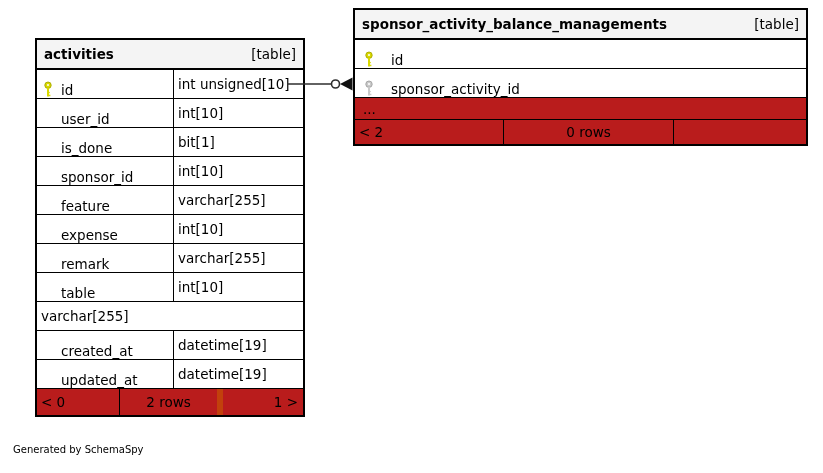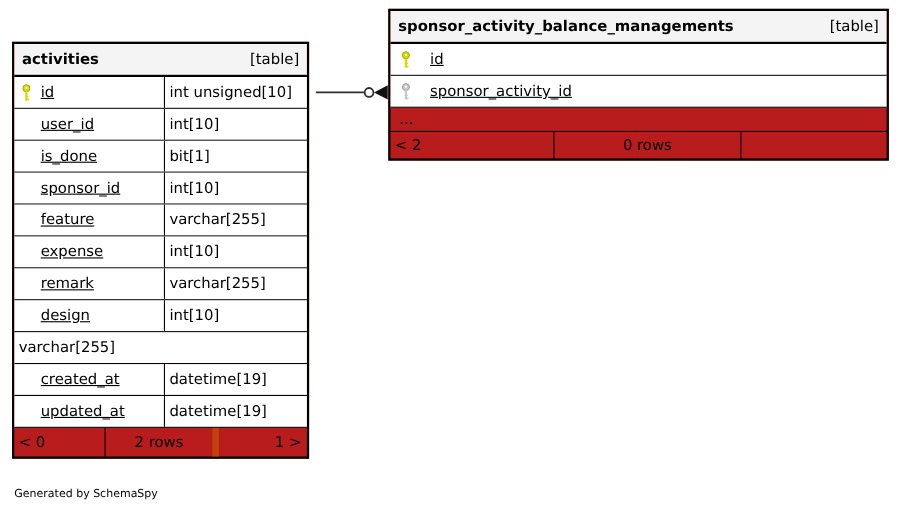--- a/index.html
+++ b/index.html
@@ -14,21 +14,21 @@
     overflow: hidden;
   }
   .db-table {
     position: absolute;
     background: #b91c1c;
     border: 2px solid #000000;
     display: flex;
     flex-direction: column;
     box-sizing: content-box;
   }
-  .db-table.activities { left: 11px; top: 38px; width: 266px; }
+  .db-table.activities { left: 35px; top: 38px; width: 266px; }
   .db-table.sponsor    { left: 353px; top: 8px;  width: 451px; }
   .thead {
     height: 28px;
     border-bottom: 2px solid #000000;
     background: #f4f4f4;
     display: flex;
     justify-content: space-between;
     align-items: center;
     padding: 0 7px;
     flex: none;
@@ -38,23 +38,22 @@
     height: 29px;
     box-sizing: border-box;
     border-bottom: 1px solid #000000;
     display: flex;
     align-items: stretch;
     flex: none;
     background: #ffffff;
   }
   .cell-name {
     display: flex;
-    align-items: center;
+    align-items: flex-end;
     overflow: hidden;
-    text-decoration: underline;
   }
   .activities .cell-name { width: 136px; border-right: 1px solid #000000; flex: none; }
   .sponsor .cell-name { flex: 1; }
   .cell-type {
     flex: 1;
     display: flex;
     align-items: center;
     padding-left: 4px;
     overflow: hidden;
   }
@@ -161,21 +160,21 @@
     <div class="trow">
       <div class="cell-name">
           <span class="keyslot"></span>
         <span>remark</span>
         </div>
       <div class="cell-type">varchar[255]</div>
     </div>
     <div class="trow">
       <div class="cell-name">
           <span class="keyslot"></span>
-        <span>design</span>
+        <span>table</span>
         </div>
       <div class="cell-type">int[10]</div>
     </div>
     <div class="trow">
       <div class="cell-type">varchar[255]</div>
     </div>
     <div class="trow">
       <div class="cell-name">
           <span class="keyslot"></span>
         <span>created_at</span>

